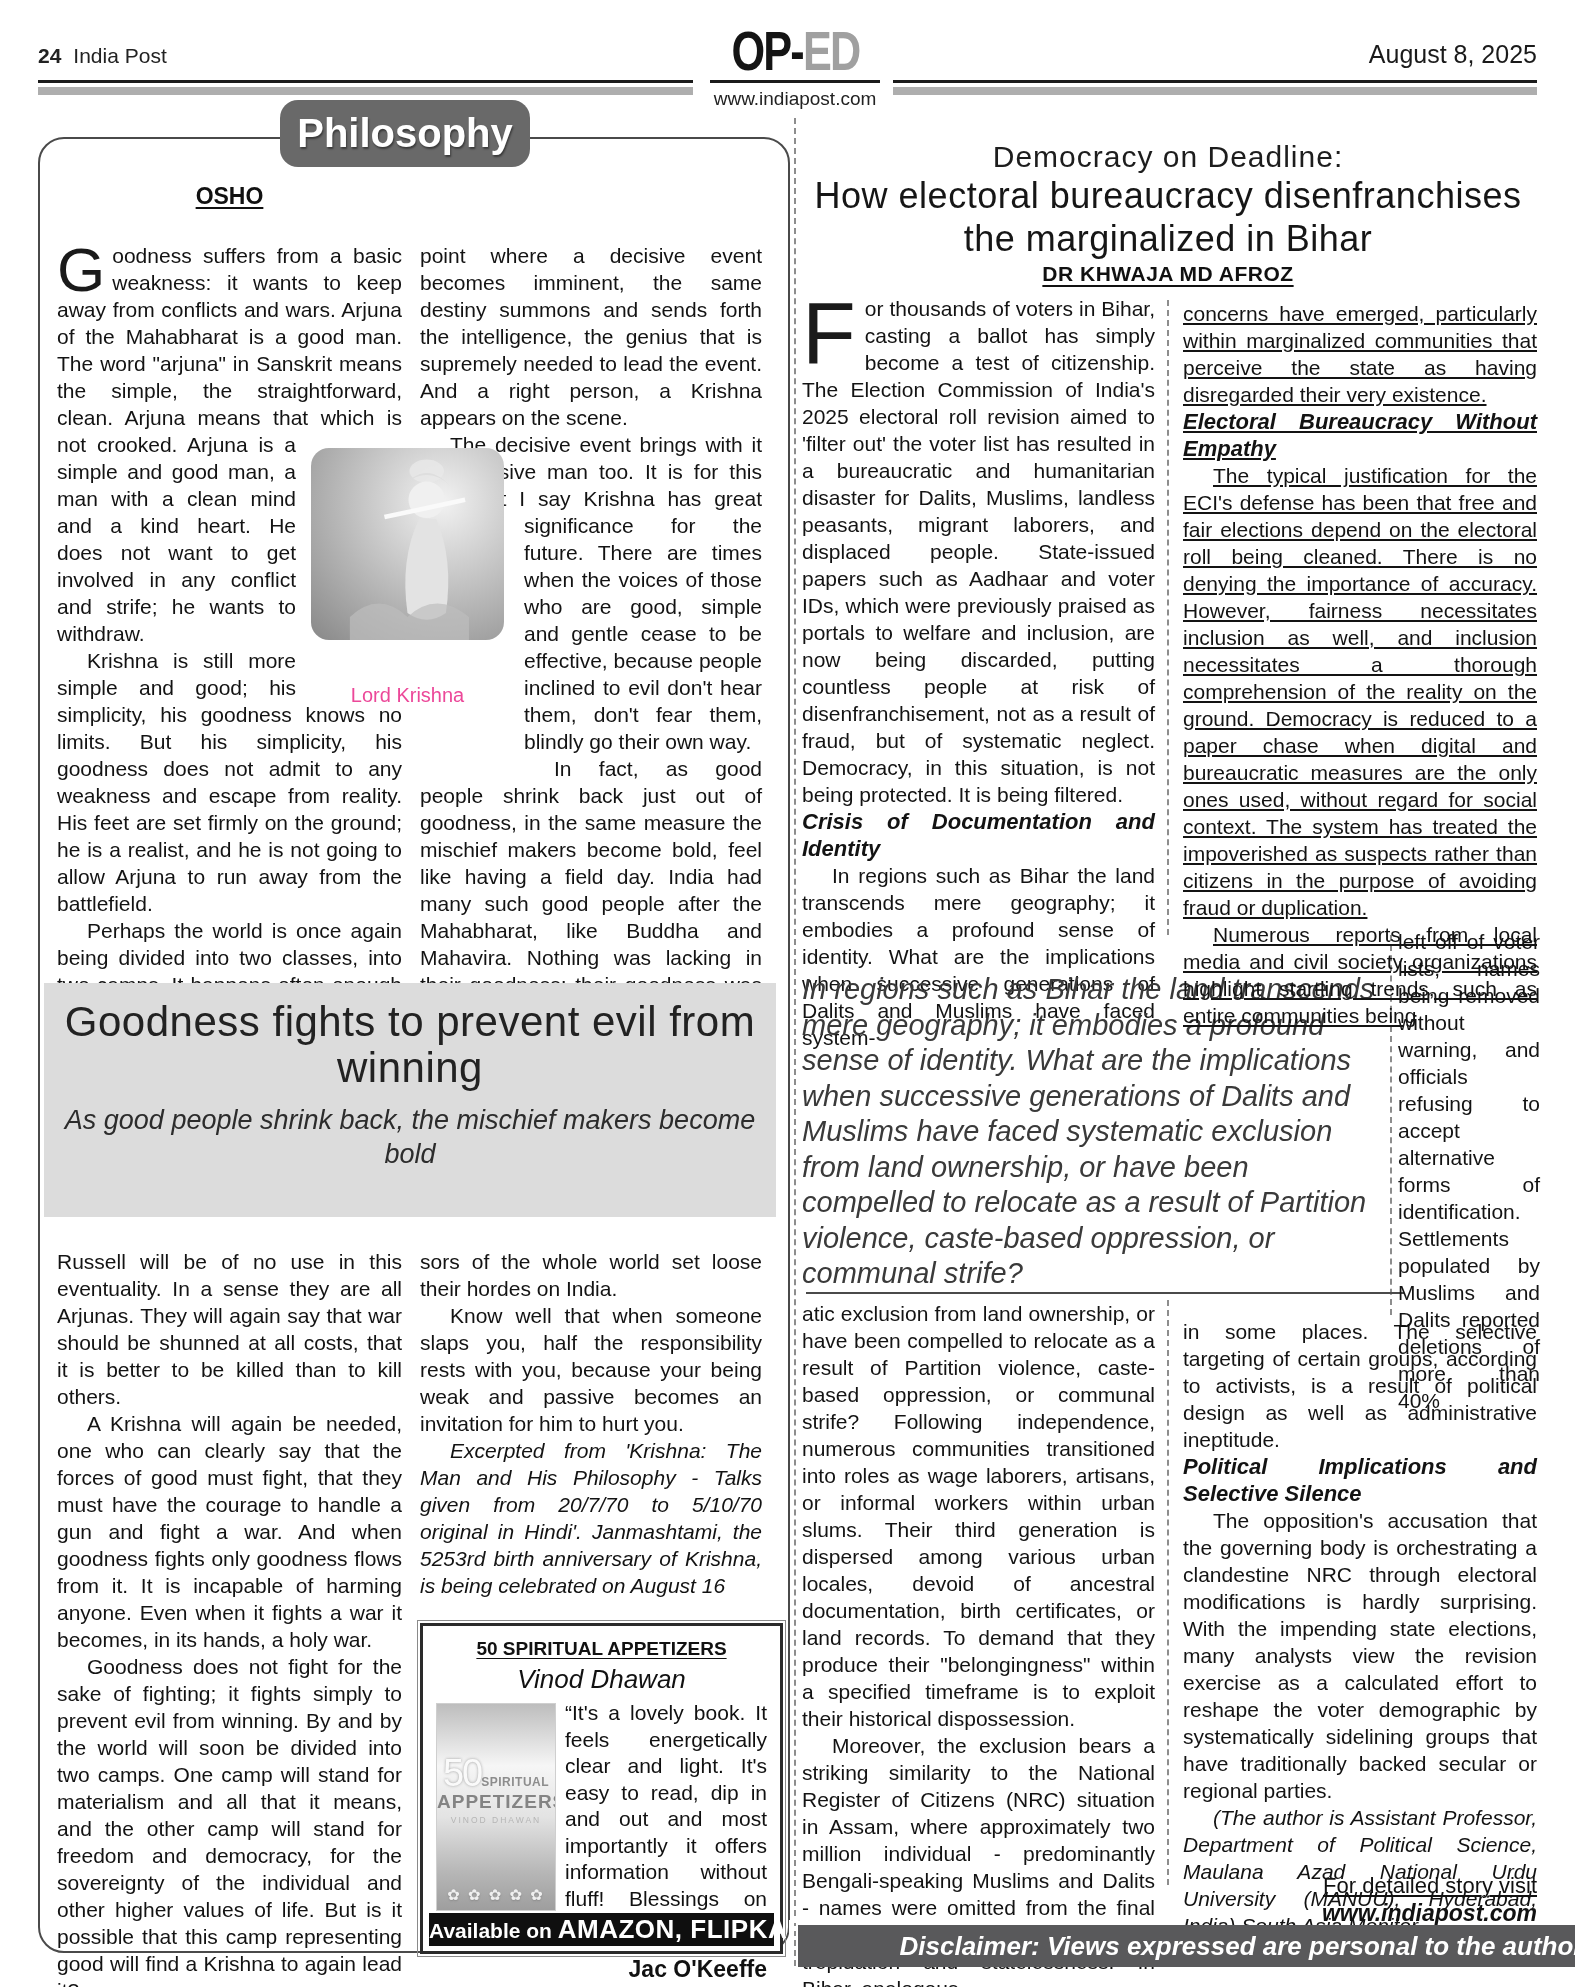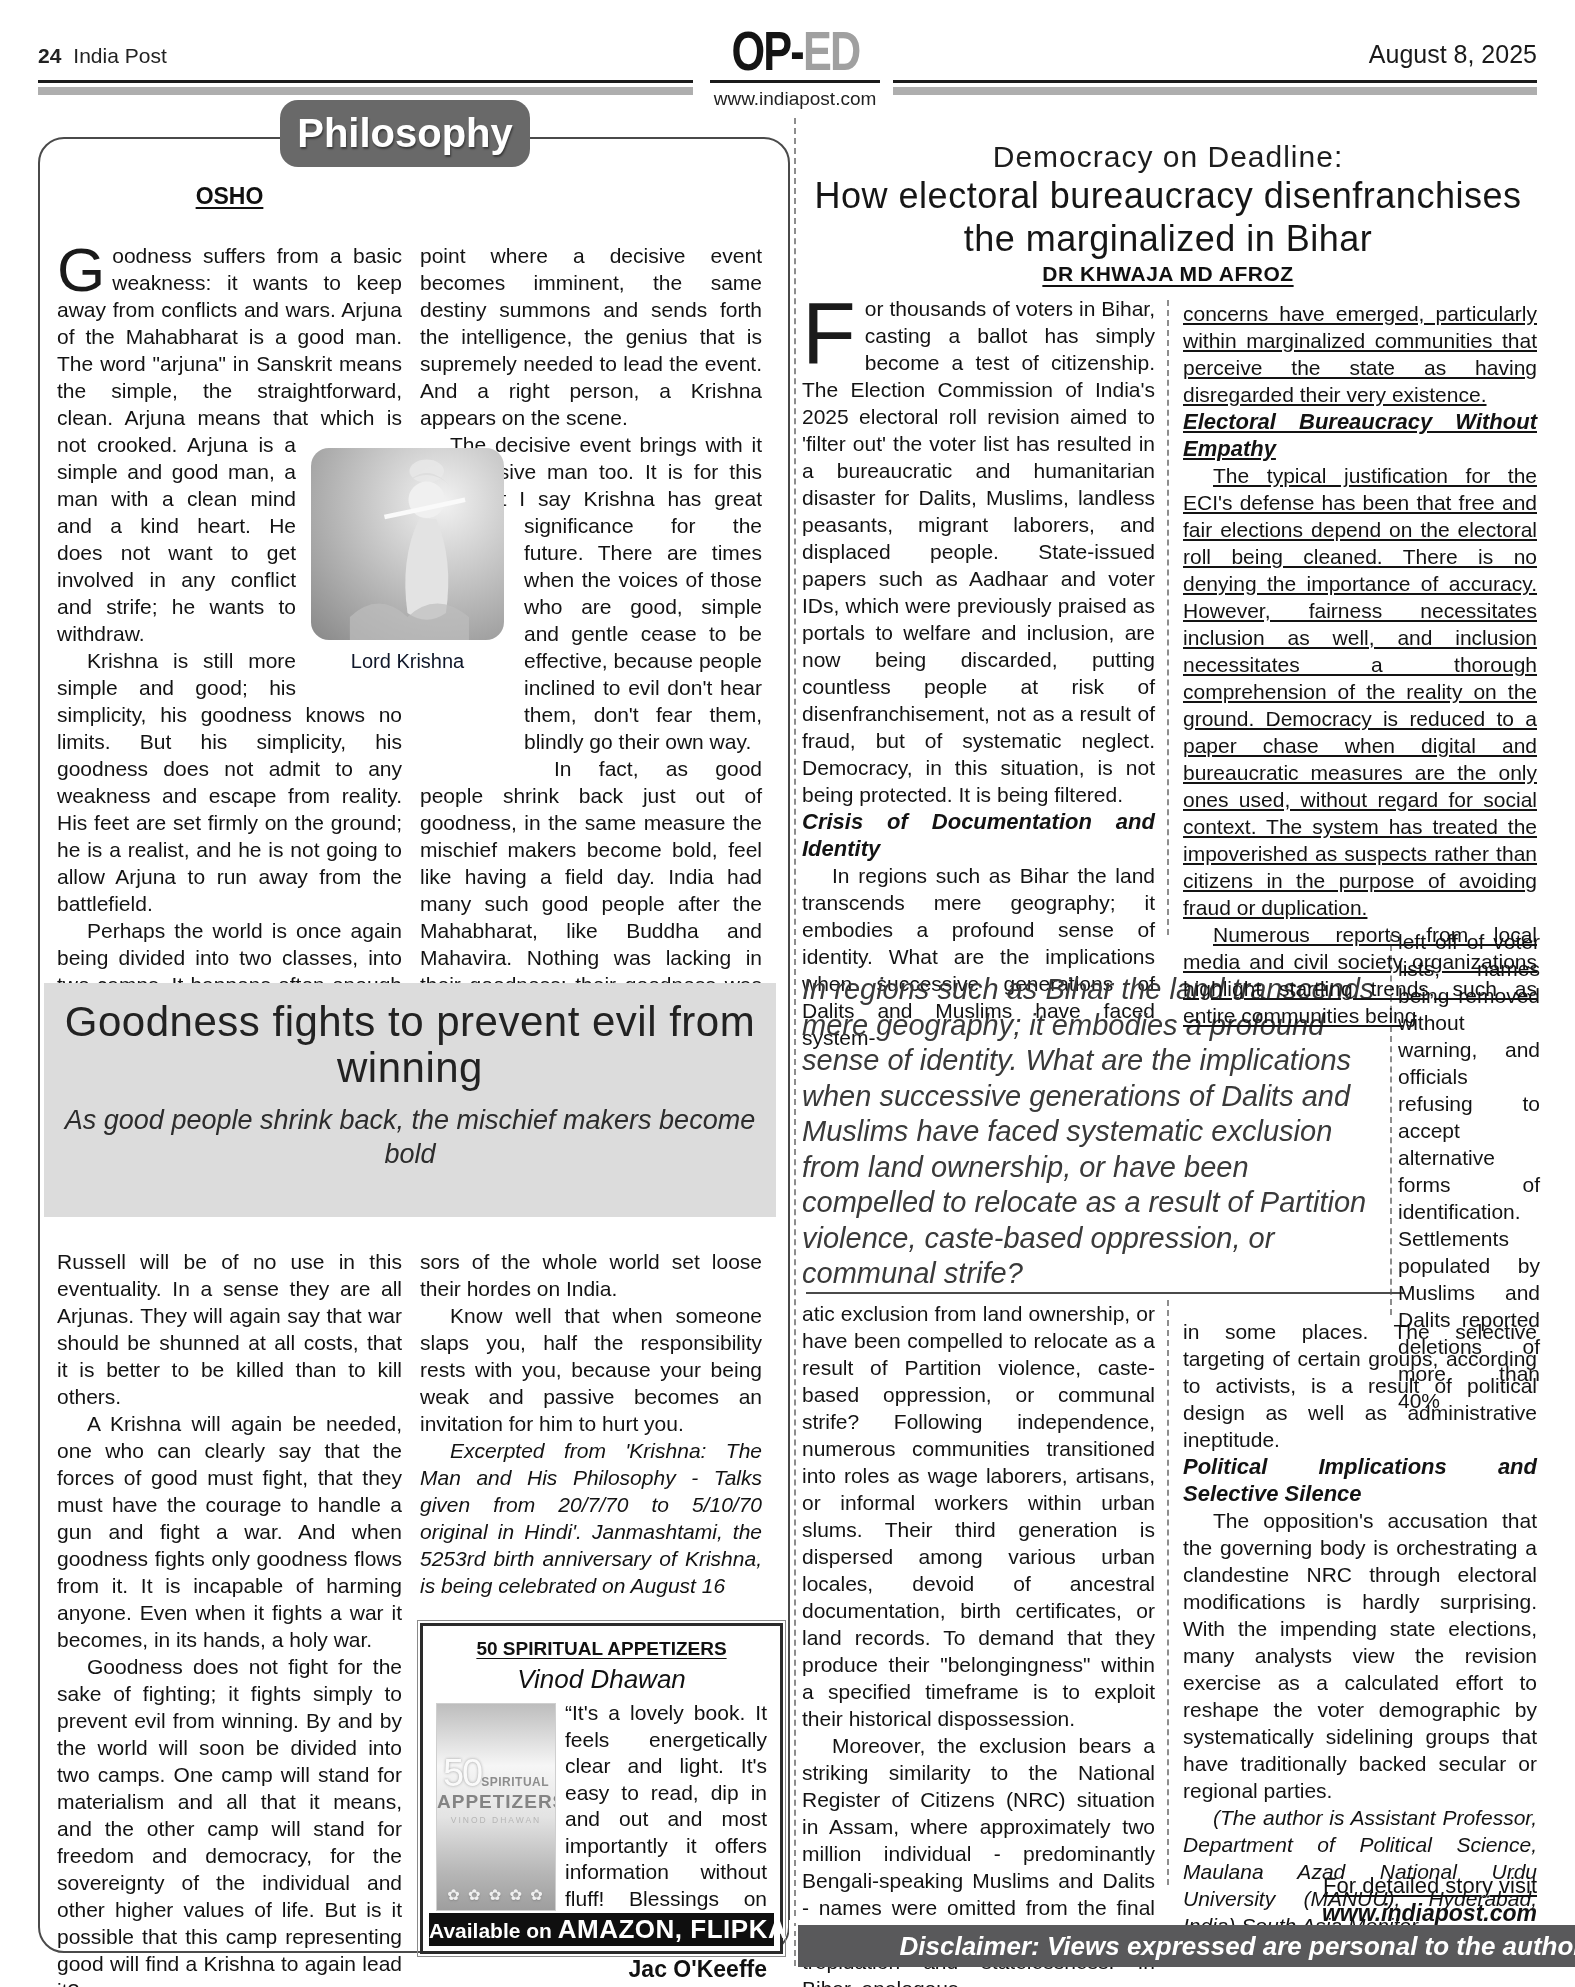--- a/index.html
+++ b/index.html
@@ -32,21 +32,21 @@
   .osho{left:57px;top:183px;width:345px;text-align:center;font-weight:bold;font-size:23px;
         text-decoration:underline;text-underline-offset:3px;}
   .col{width:345px;}
   .dropcap{float:left;font-size:62px;line-height:50px;padding:3px 7px 0 0;font-weight:normal;color:#1a1a1a;}
   .dropcap-f{float:left;font-size:88px;line-height:72px;padding:2px 9px 0 0;color:#1a1a1a;}
   .spr{float:right;width:106px;height:262px;}
   .spl{float:left;width:104px;height:262px;}
   .krishna{left:311px;top:448px;width:193px;height:192px;border-radius:18px;
            background:radial-gradient(circle at 68% 28%, #f2f2f2, #c2c2c2 45%, #8d8d8d 95%);}
   .krishna svg{width:100%;height:100%;}
-  .kcap{left:301px;top:650px;width:213px;text-align:center;font-size:20px;color:#0f172a;}
+  .kcap{left:301px;top:684px;width:213px;text-align:center;font-size:20px;color:#ec4899;}
 
   
   .qbox{left:44px;top:983px;width:732px;height:234px;background:#dcdcdc;text-align:center;}
   .qbox-title{font-size:42px;line-height:46px;color:#222;margin-top:16px;letter-spacing:.5px;font-weight:normal;}
   .qbox-sub{font-size:27px;line-height:34px;color:#2c2c2c;font-style:italic;margin-top:12px;}
 
   
   .ad{left:420px;top:1623px;width:357px;height:325px;border:3px solid #2a2a2a;outline:1px solid #8a8a8a;
       outline-offset:2px;background:#fff;}
   .ad-title{margin-top:12px;text-align:center;font-weight:bold;font-size:19px;text-decoration:underline;

